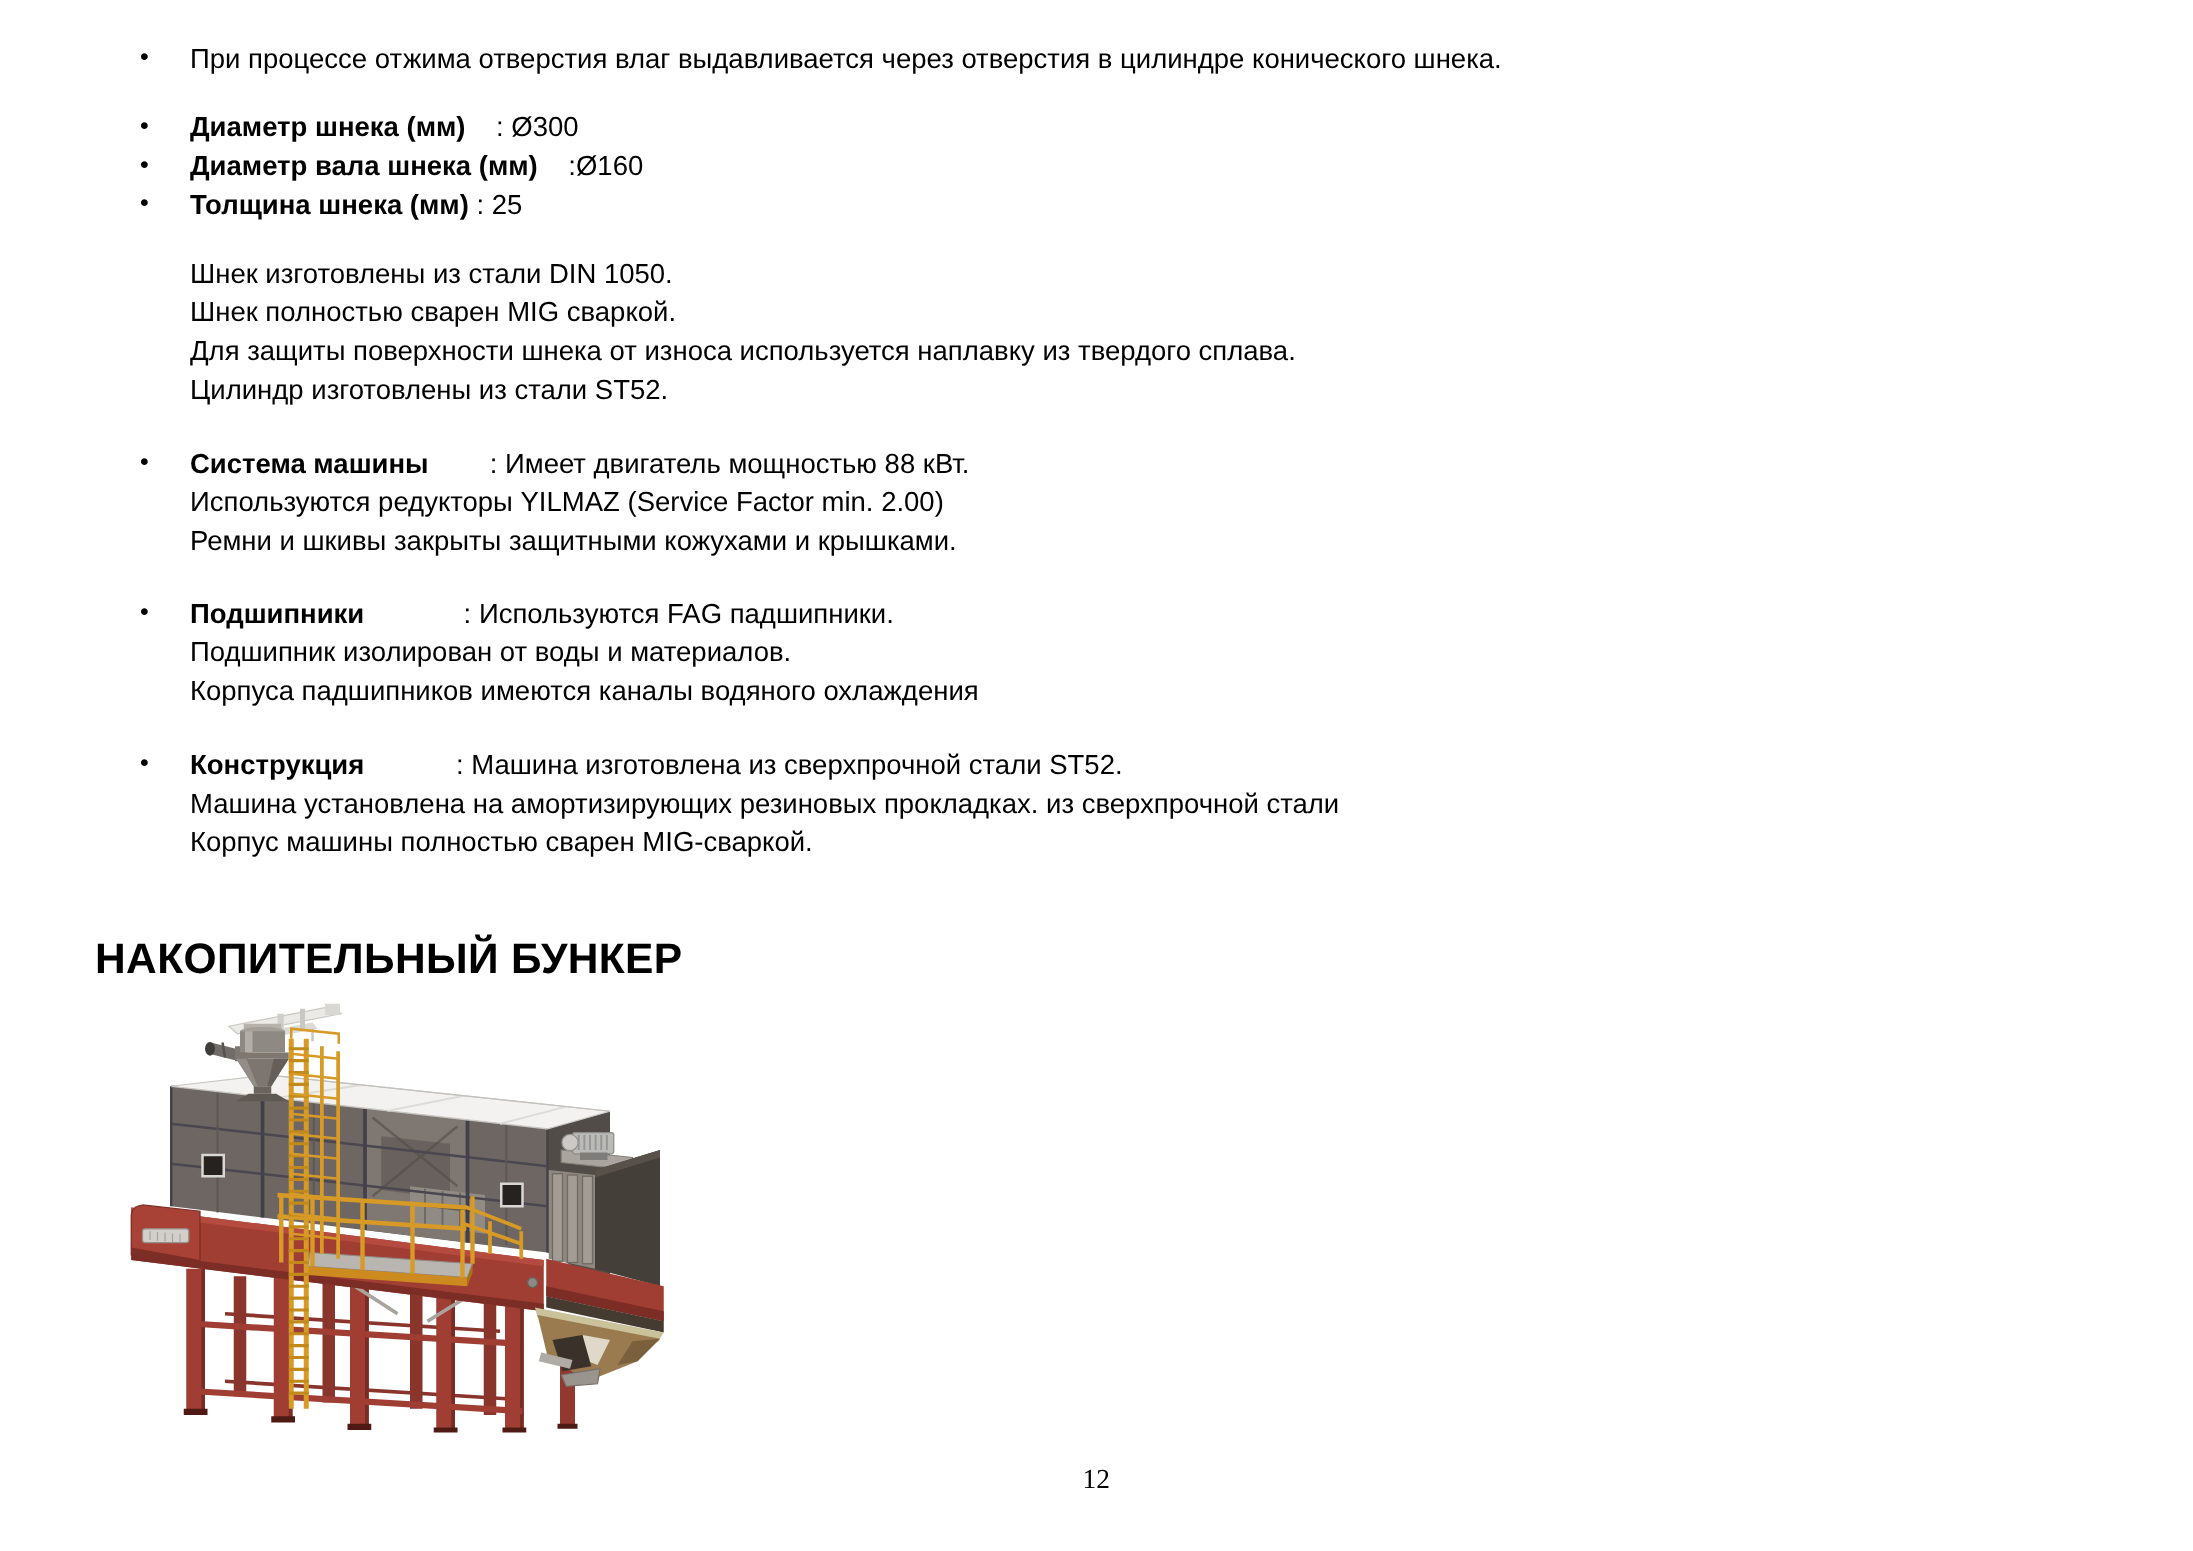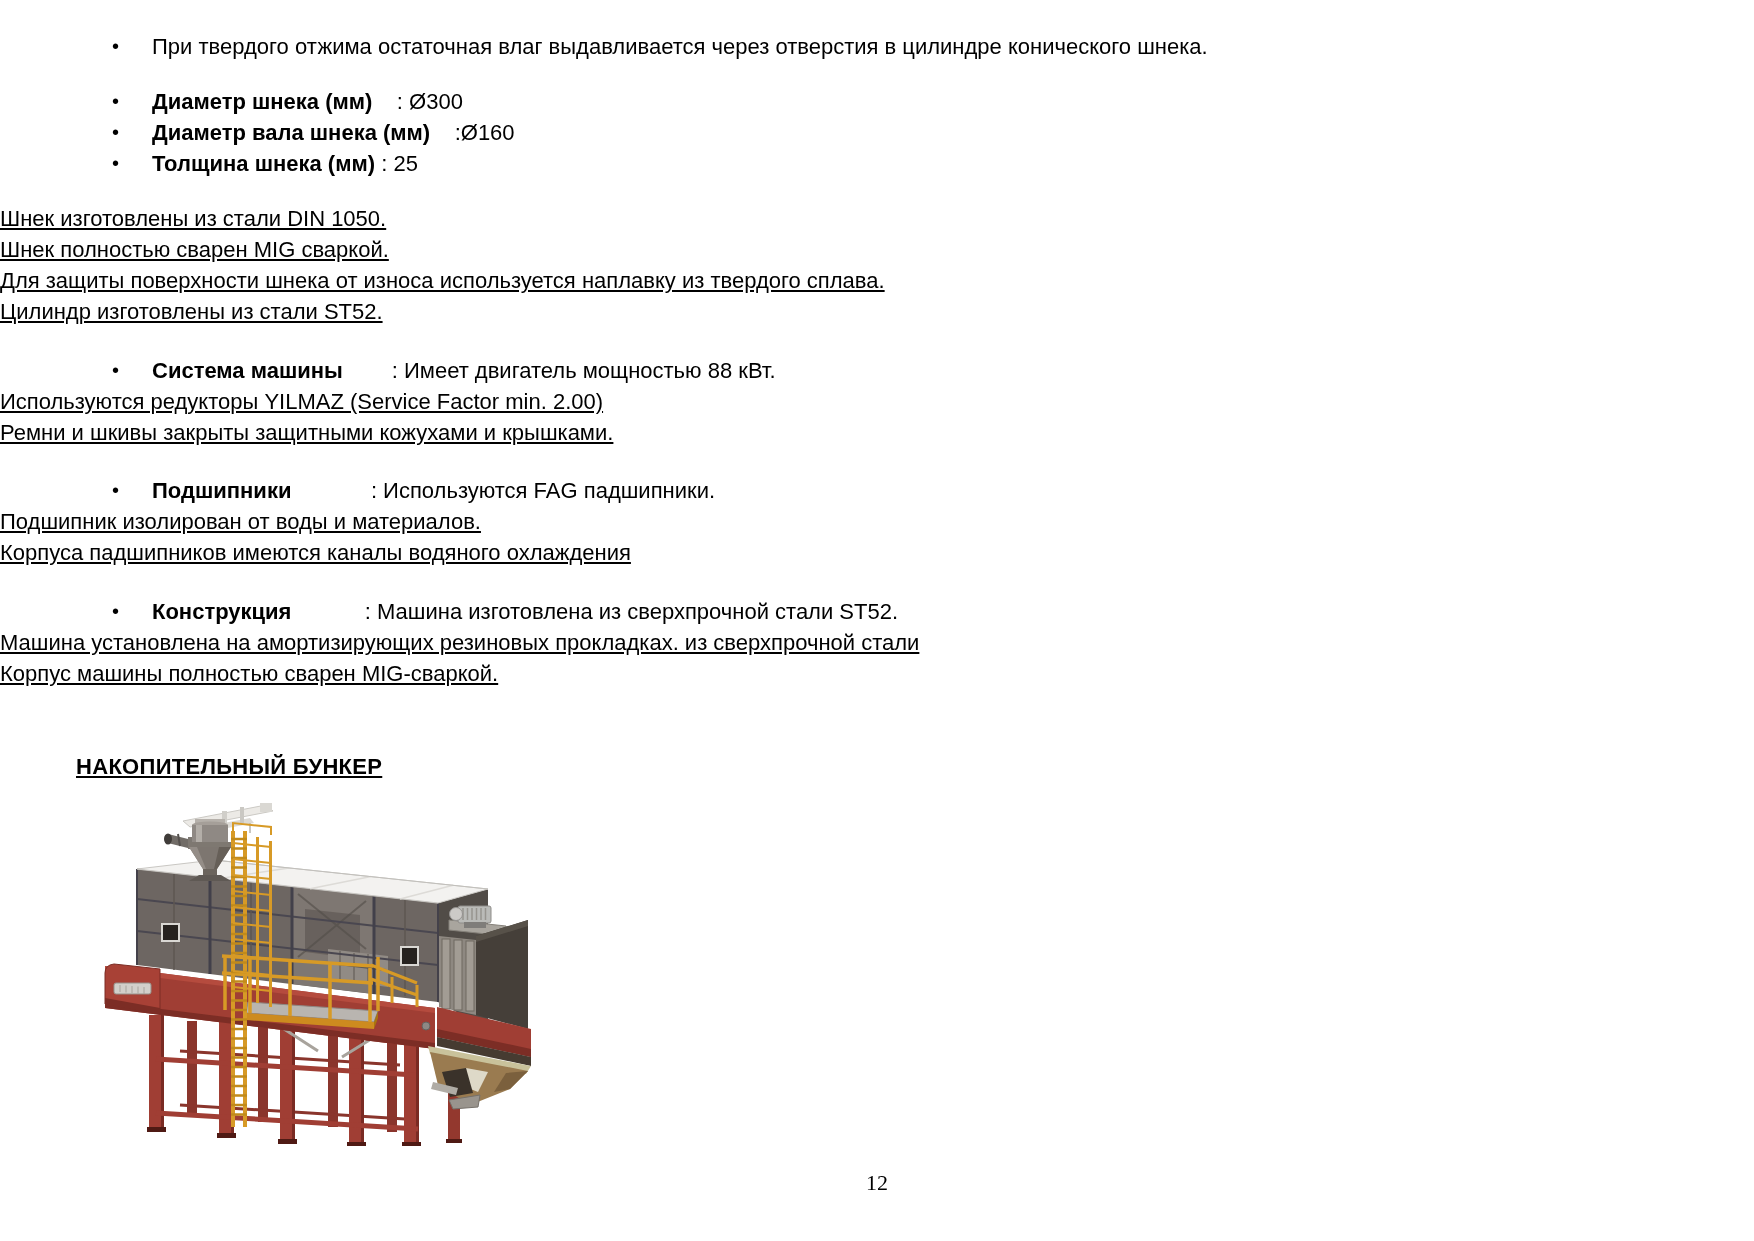--- a/index.html
+++ b/index.html
@@ -10,45 +10,44 @@
     overflow:hidden;
     font-family:"Liberation Sans", sans-serif;
     font-size:22px; line-height:31px; color:#000;
     box-sizing:border-box;
     padding-top:31px;
   }
   .row { display:flex; padding-left:112px; }
   .marker { flex:0 0 40px; width:40px; font-size:20px; }
   .txt { white-space:pre-wrap; }
   .txt b, .term { font-weight:bold; }
-  .line { white-space:pre-wrap;text-decoration:underline; }
+  .line { margin-left:152px; white-space:pre-wrap; }
   .gap24 { margin-top:24px; }
   .gap27 { margin-top:27px; }
   .gap28 { margin-top:28px; }
   .heading {
     margin:61px 18px 0 76px;
-    font-size:22px; line-height:34px; font-weight:bold;
-    text-decoration:underline;
+    font-size:34px; line-height:34px; font-weight:bold;
     letter-spacing:0.3px;
   }
   .figure { position:relative; margin:5px 0 0 70px; width:520px; height:358px; }
   .figure svg { display:block; width:520px; height:358px; }
   .pagenum {
     margin-top:20px; text-align:center;
     font-family:"Liberation Serif", serif; font-size:22px; line-height:31px;
   }
 </style>
 </head>
 <body>
 
 <div class="page">
 
   <div class="row">
     <span class="marker">•</span>
-    <span class="txt">При твердого отжима остаточная влаг выдавливается через отверстия в цилиндре конического шнека.</span>
+    <span class="txt">При процессе отжима отверстия влаг выдавливается через отверстия в цилиндре конического шнека.</span>
   </div>
 
   <div class="row gap24">
     <span class="marker">•</span>
     <span class="txt"><b>Диаметр шнека (мм)</b><span>    : Ø300</span></span>
   </div>
   <div class="row">
     <span class="marker">•</span>
     <span class="txt"><b>Диаметр вала шнека (мм)</b><span>    :Ø160</span></span>
   </div>

